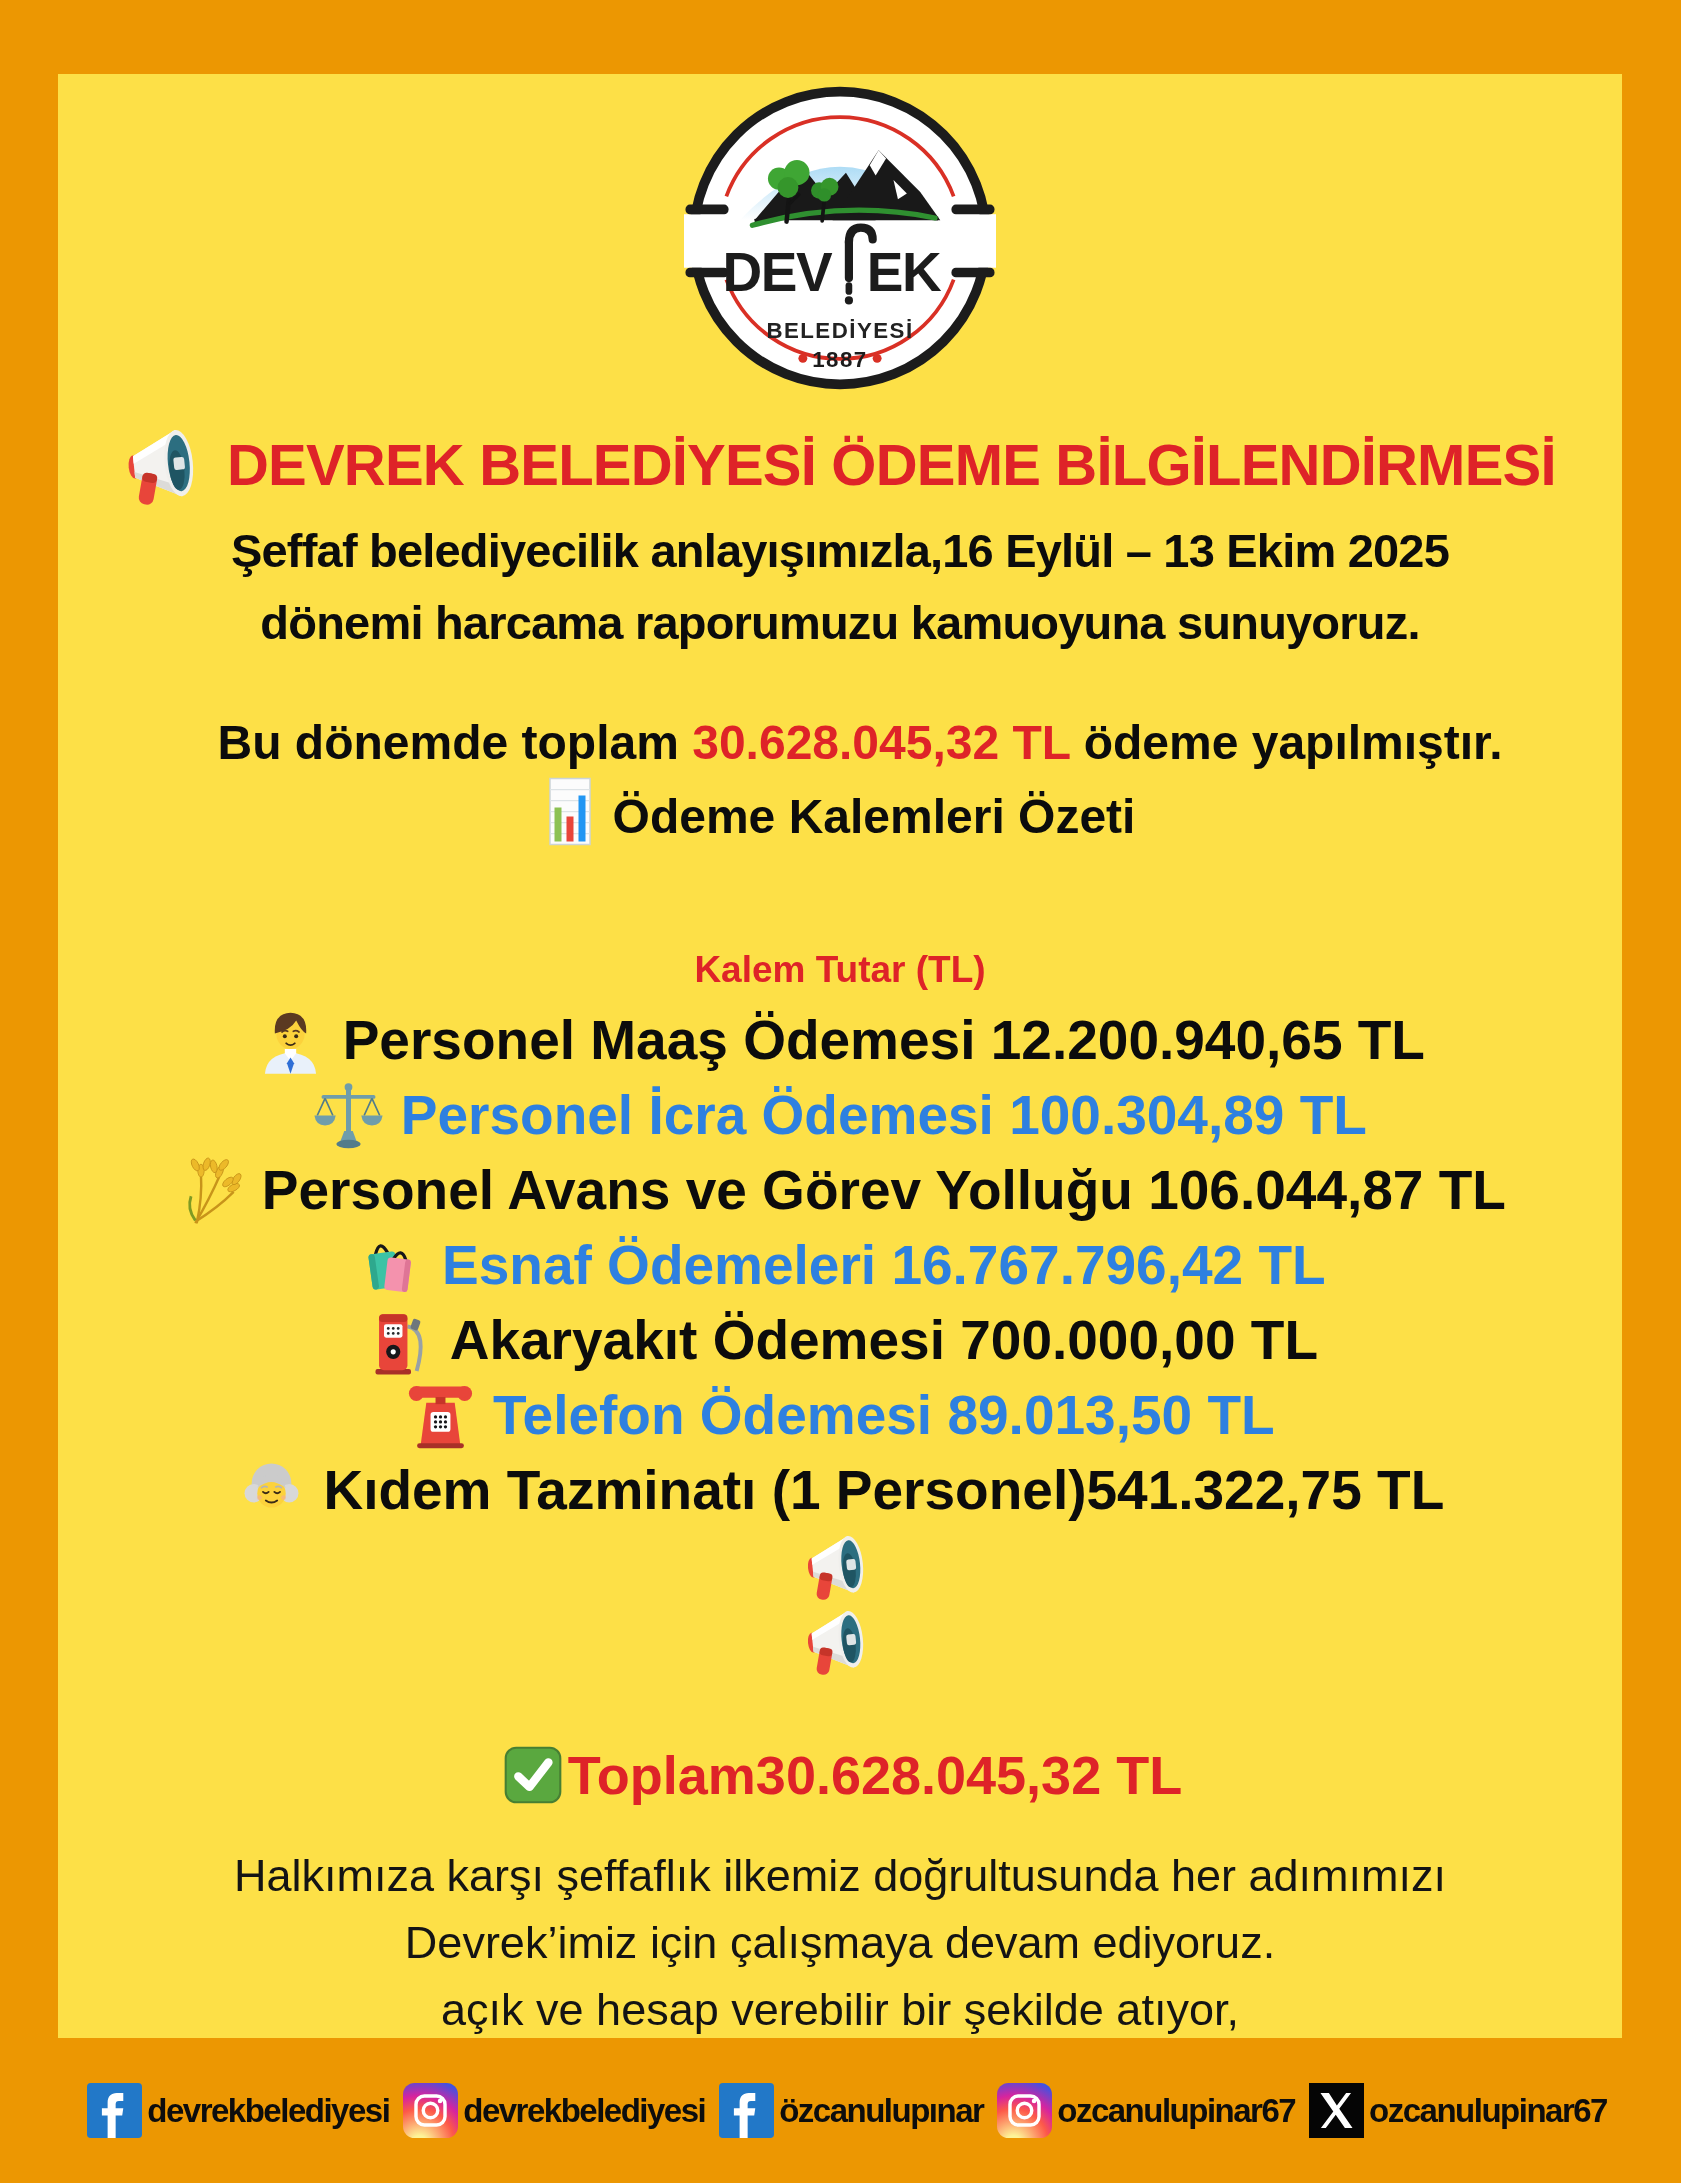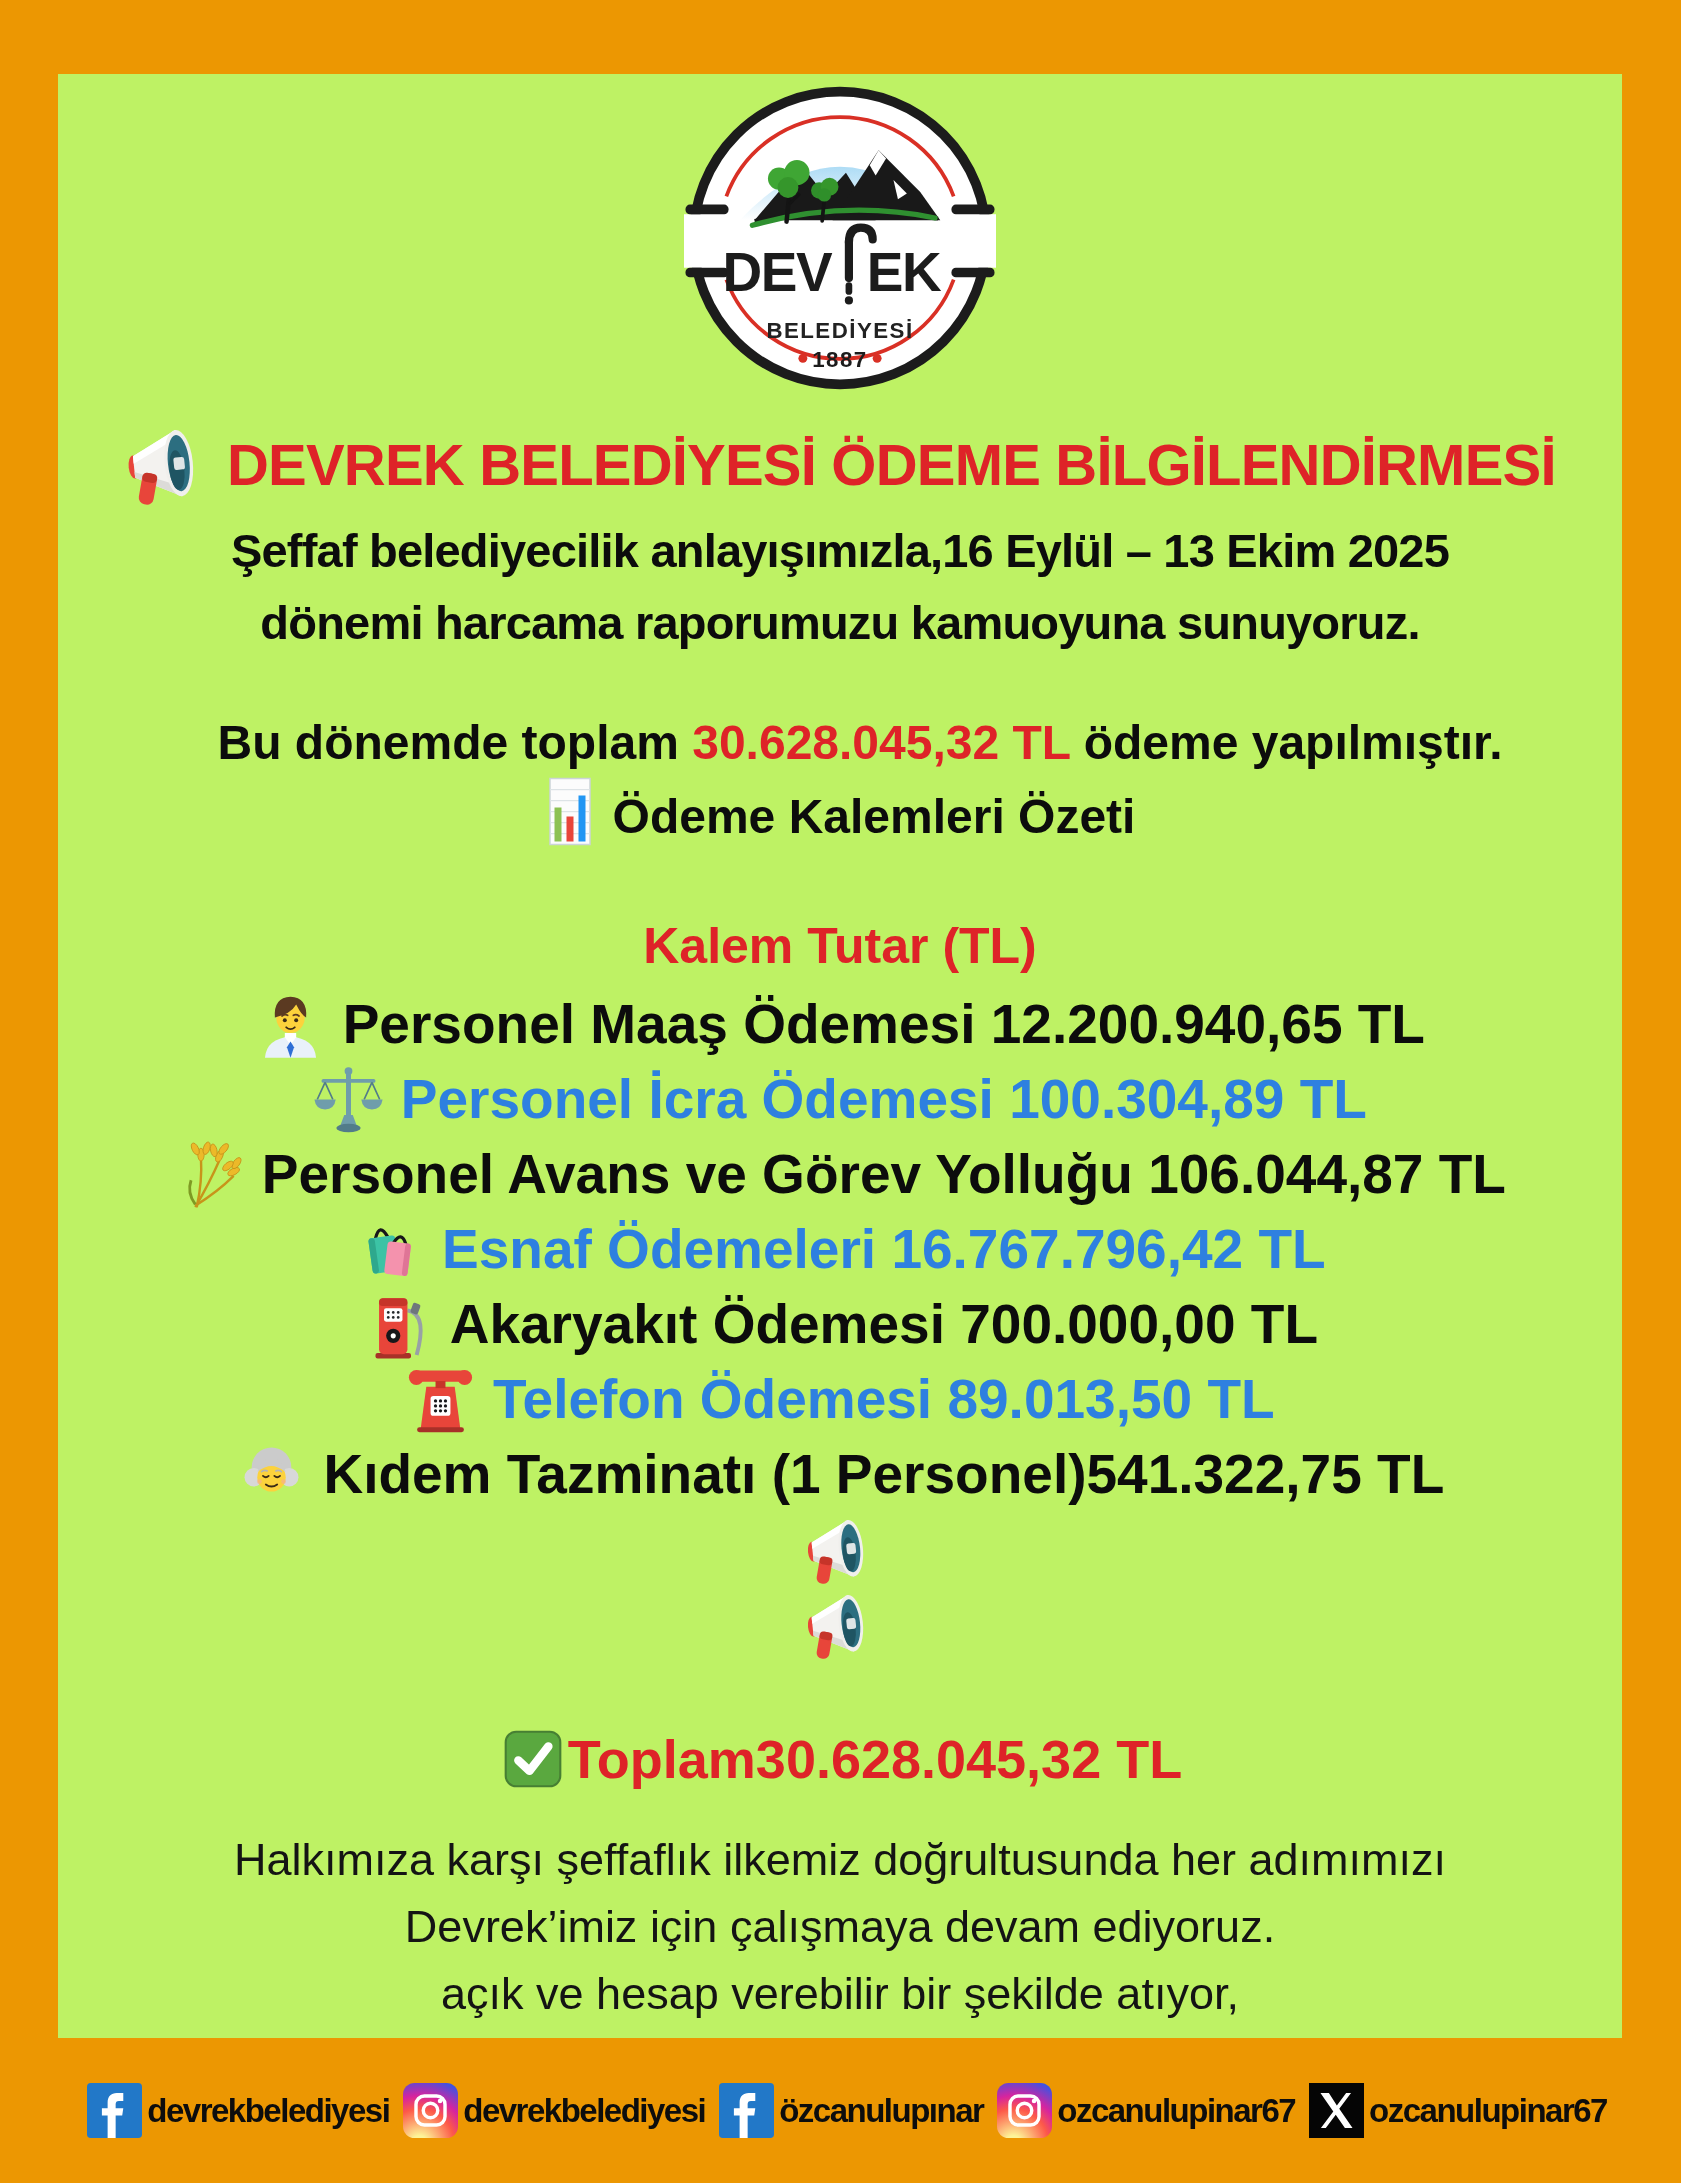--- a/index.html
+++ b/index.html
@@ -12,21 +12,21 @@
   html,body{width:1681px;height:2183px;}
   body{
     background:var(--orange);
     font-family:"Liberation Sans","DejaVu Sans",sans-serif;
     position:relative;
     overflow:hidden;
   }
   .poster{position:absolute;inset:0;}
   .content{
     position:absolute;left:58px;top:74px;width:1564px;height:1964px;
-    background:#bef264;
+    background:#fde047;
     display:flex;flex-direction:column;align-items:center;
     overflow:hidden;
   }
   
   .logo-svg{width:312px;height:312px;margin-top:7.6px;flex-shrink:0;}
   
   .title-row{display:flex;align-items:center;gap:19.7px;margin-top:29px;}
   .title-row .emoji-lg{width:83px;height:83px;flex-shrink:0;}
   .title-text{
     font-size:58px;font-weight:800;color:var(--red);
@@ -34,21 +34,21 @@
   }
   .subtitle{margin-top:9px;text-align:center;color:var(--ink);
     font-size:47px;font-weight:700;line-height:72px;letter-spacing:-0.8px;}
   
   .intro{margin-top:56px;font-size:48px;font-weight:700;color:var(--ink);white-space:nowrap;margin-left:40px;}
   .intro .amount{color:var(--red);}
   .section-row{display:flex;align-items:flex-end;gap:18px;margin-top:6px;}
   .emoji-chart{width:50px;height:71px;flex-shrink:0;}
   .section-title{font-size:48px;font-weight:700;color:var(--ink);padding-bottom:3px;}
   
-  .table-header{margin-top:70px;font-size:50px;font-weight:700;color:var(--red);}
+  .table-header{margin-top:102px;font-size:37px;font-weight:700;color:var(--red);}
   .rows{margin-top:12px;display:flex;flex-direction:column;align-items:center;}
   .pay-row{display:flex;align-items:center;gap:16.7px;height:75px;
     font-size:55px;font-weight:700;color:var(--ink);white-space:nowrap;}
   .pay-row .emoji{width:71px;height:71px;flex-shrink:0;}
   
   .total-row{margin-top:62px;display:flex;align-items:center;gap:0;
     font-size:54px;font-weight:700;color:var(--red);}
   .total-row .emoji{width:70px;height:70px;flex-shrink:0;}
   .total-amount{margin-left:0px;}
   

